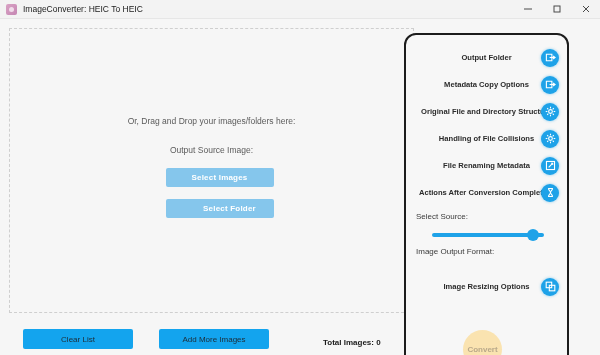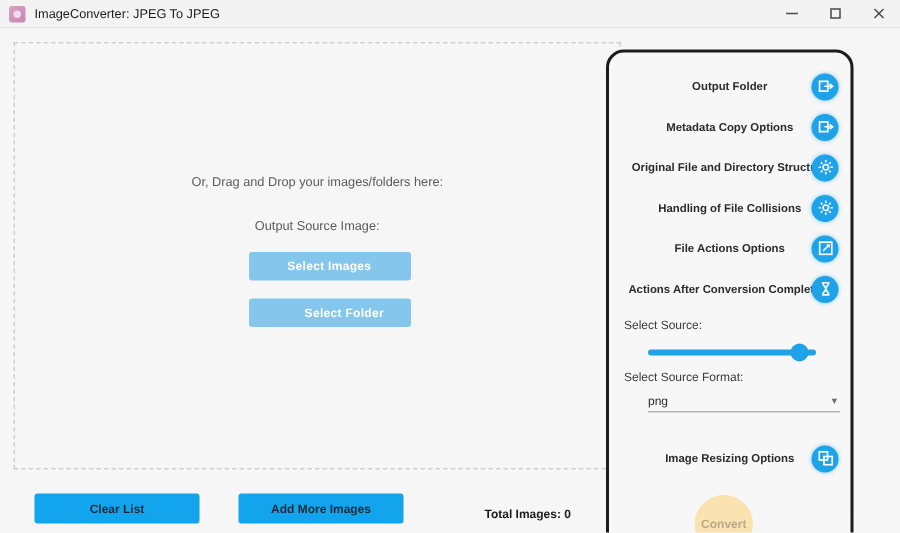--- a/index.html
+++ b/index.html
@@ -202,21 +202,21 @@
   
   .btn-blue {
     position: absolute;
     height: 20px;
     background: #13a4ee;
     color: #1d2b36;
     border: none;
     border-radius: 2px;
     font-family: "Liberation Sans", sans-serif;
     font-size: 8px;
-    font-weight: bold;
+    font-weight: normal;
     display: flex;
     align-items: center;
     justify-content: center;
   }
   #clear-list { left: 23px; top: 310px; width: 110px; }
   #add-more   { left: 159px; top: 310px; width: 110px; }
 
   .total {
     position: absolute;
     left: 323px; top: 319px;
@@ -239,21 +239,21 @@
     display: flex;
     align-items: center;
     justify-content: center;
   }
 </style>
 </head>
 <body>
 
 <div class="titlebar">
   <div class="app-icon"></div>
-  <div class="app-title">ImageConverter: JPEG To JPEG</div>
+  <div class="app-title">ImageConverter: HEIC To HEIC</div>
   <div class="wincontrols">
     <div class="wc">
       <svg width="10" height="10" viewBox="0 0 10 10">
           <line x1="1" y1="5" x2="9" y2="5" stroke="#4a4a4a" stroke-width="1"></line>
         </svg>
     </div>
     <div class="wc">
       <svg width="10" height="10" viewBox="0 0 10 10">
           <rect x="2" y="2" width="6" height="6" fill="none" stroke="#4a4a4a" stroke-width="1"></rect>
         </svg>
@@ -333,21 +333,21 @@
             <line x1="2.4" y1="2.4" x2="3.6" y2="3.6"></line>
               <line x1="8.4" y1="8.4" x2="9.6" y2="9.6"></line>
             <line x1="9.6" y1="2.4" x2="8.4" y2="3.6"></line>
               <line x1="3.6" y1="8.4" x2="2.4" y2="9.6"></line>
           </g>
         </svg>
       </span>
     </div>
 
     <div class="opt-row">
-      <span class="opt-label">File Actions Options</span>
+      <span class="opt-label">File Renaming Metadata</span>
       <span class="opt-icon">
         <svg width="11" height="11" viewBox="0 0 12 12">
           <rect x="1.6" y="1.6" width="8.8" height="8.8" fill="none" stroke="#fff" stroke-width="1.2"></rect>
           <path d="M4 8 8.2 3.8" stroke="#fff" stroke-width="1.2"></path>
           <path d="M6.6 3.6h1.8v1.8" fill="none" stroke="#fff" stroke-width="1.1"></path>
         </svg>
       </span>
     </div>
 
     <div class="opt-row">
@@ -360,25 +360,21 @@
         </svg>
       </span>
     </div>
 
     <div class="field-label">Select Source:</div>
     <div class="slider">
       <div class="slider-track"></div>
       <div class="slider-thumb" style="left: 95px;"></div>
     </div>
 
-    <div class="field-label">Select Source Format:</div>
-    <div class="combo">
-      <span class="combo-value">png</span>
-      <span class="combo-arrow">▾</span>
-    </div>
+    <div class="field-label">Image Output Format:</div>
 
     <div class="opt-row resize">
       <span class="opt-label">Image Resizing Options</span>
       <span class="opt-icon">
         <svg width="11" height="11" viewBox="0 0 12 12">
           <rect x="1.3" y="1.3" width="6" height="6" fill="none" stroke="#fff" stroke-width="1.2"></rect>
           <rect x="4.7" y="4.7" width="6" height="6" fill="none" stroke="#fff" stroke-width="1.2"></rect>
         </svg>
       </span>
     </div>

